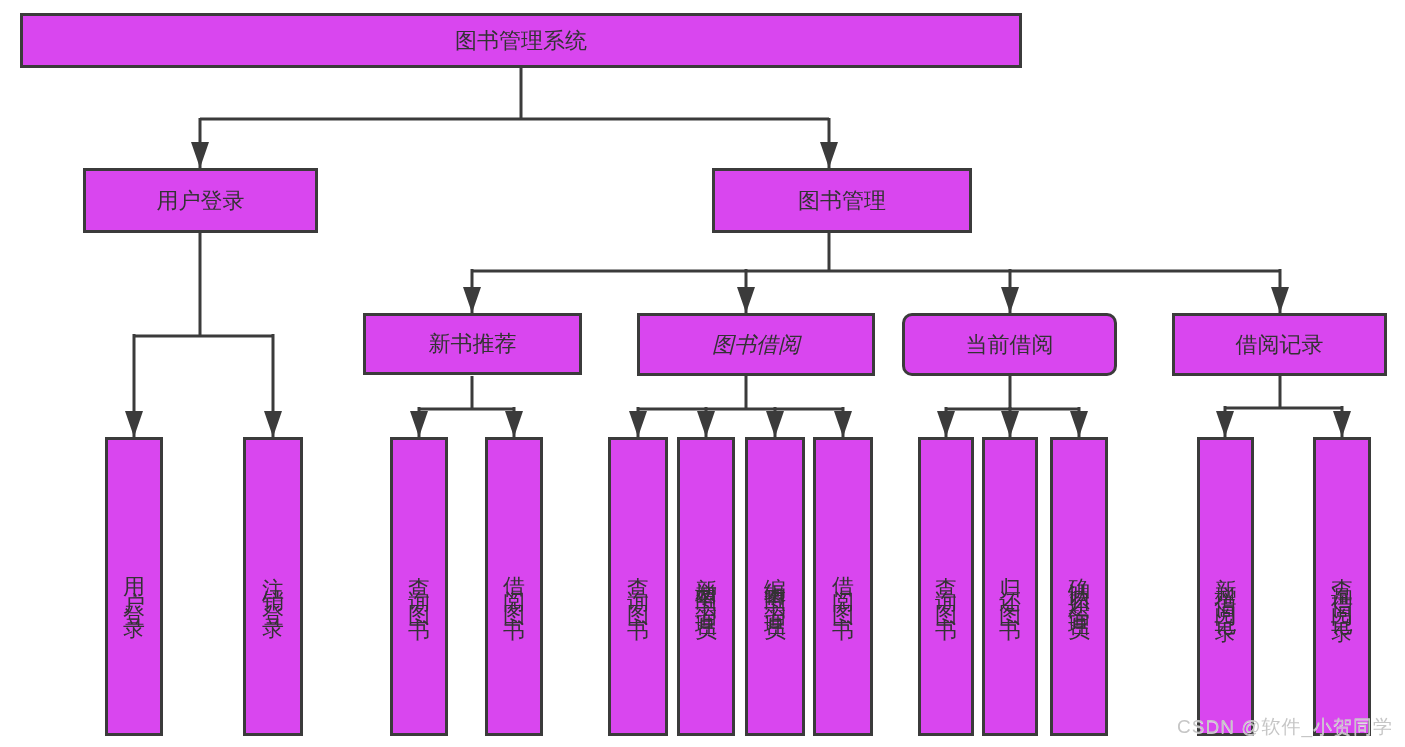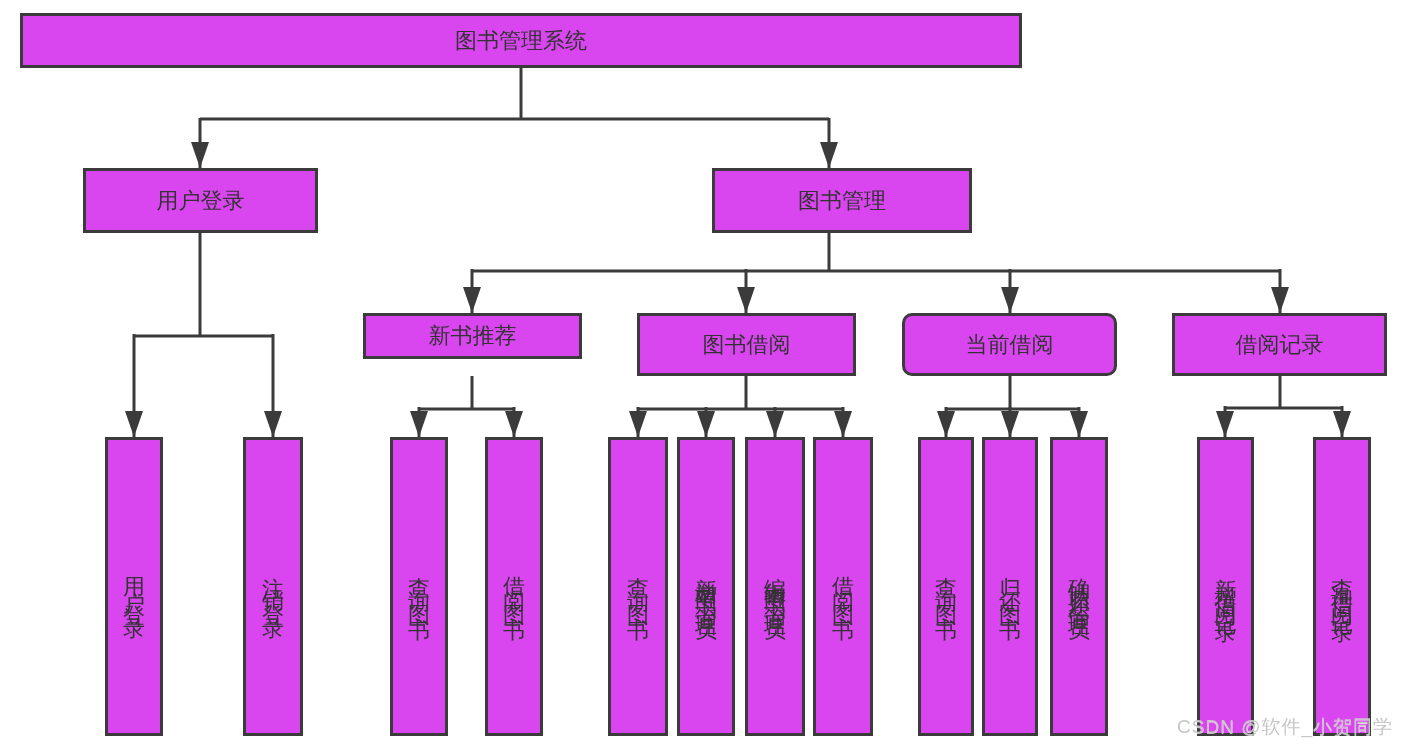--- a/index.html
+++ b/index.html
@@ -95,24 +95,24 @@
     <span>图书管理系统</span>
   </div>
 
   <div class="box" style="left:83px;top:168px;width:235px;height:65px;">
     <span>用户登录</span>
   </div>
   <div class="box" style="left:712px;top:168px;width:260px;height:65px;">
     <span>图书管理</span>
   </div>
 
-  <div class="box" style="left:363px;top:313px;width:219px;height:46px;">
+  <div class="box" style="left:363px;top:313px;width:219px;height:62px;">
     <span>新书推荐</span>
   </div>
-  <div class="box" style="left:637px;top:313px;width:219px;height:63px;">
+  <div class="box" style="left:637px;top:313px;width:238px;height:63px;font-style:italic;">
     <span>图书借阅</span>
   </div>
   <div class="box" style="left:902px;top:313px;width:215px;height:63px;border-radius:10px;">
     <span>当前借阅</span>
   </div>
   <div class="box" style="left:1172px;top:313px;width:215px;height:63px;">
     <span>借阅记录</span>
   </div>
 
   <div class="box leaf ls4" style="left:105px;width:58px;">

